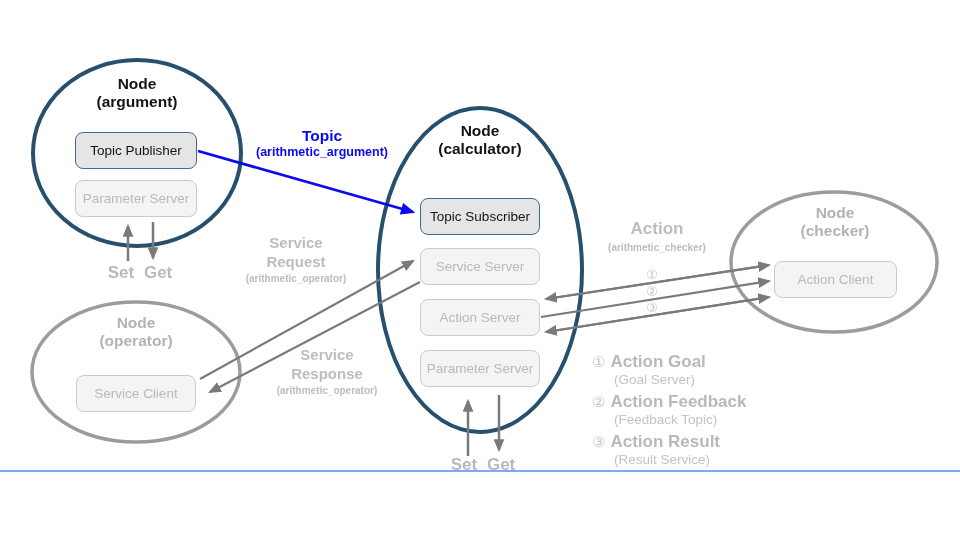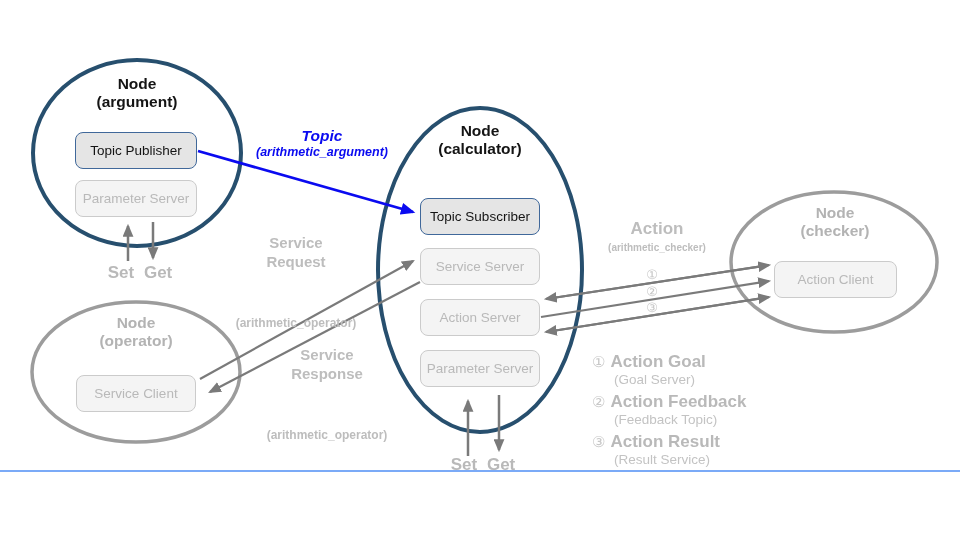--- a/index.html
+++ b/index.html
@@ -13,24 +13,24 @@
     border-radius:8px;font-size:13.5px;text-align:center;box-sizing:border-box;
   }
   .box.blue{background:#e5e5e5;border:1.6px solid #40689a;color:#141414;}
   .box.gray{background:#f4f4f4;border:1.6px solid #cbcbcb;color:#b9b9b9;}
   .node-title{
     position:absolute;text-align:center;font-weight:bold;font-size:15.5px;
     line-height:18px;color:#141414;
   }
   .node-title.inactive{color:#b3b3b3;}
   .lbl{position:absolute;text-align:center;font-weight:bold;}
-  .lbl.blue{color:#0a0af0;font-style:italic;}
+  .lbl.blue{color:#0a0af0;}
   .lbl.gray{color:#bdbdbd;}
   .l1{font-size:15px;line-height:19px;text-align:center;}
-  .l2{font-size:12px;line-height:16px;margin-top:44px;}
+  .l2{font-size:10px;line-height:16px;}
   .action-t{font-size:17px;line-height:20px;}
   .action-s{font-size:10px;line-height:17px;}
   .setget{position:absolute;font-weight:bold;font-size:17px;color:#b9b9b9;
     text-align:center;word-spacing:5px;}
   .arrownum{position:absolute;font-size:13px;color:#c6c6c6;text-align:center;width:24px;line-height:14px;}
   .legend{position:absolute;}
   .leg-line1{line-height:19px;white-space:nowrap;}
   .leg-num{font-size:15px;color:#c8c8c8;margin-right:5px;}
   .leg-title{font-size:17px;font-weight:bold;color:#b9b9b9;}
   .leg-sub{font-size:13.5px;color:#c3c3c3;line-height:18px;margin-left:22px;margin-bottom:3px;}

